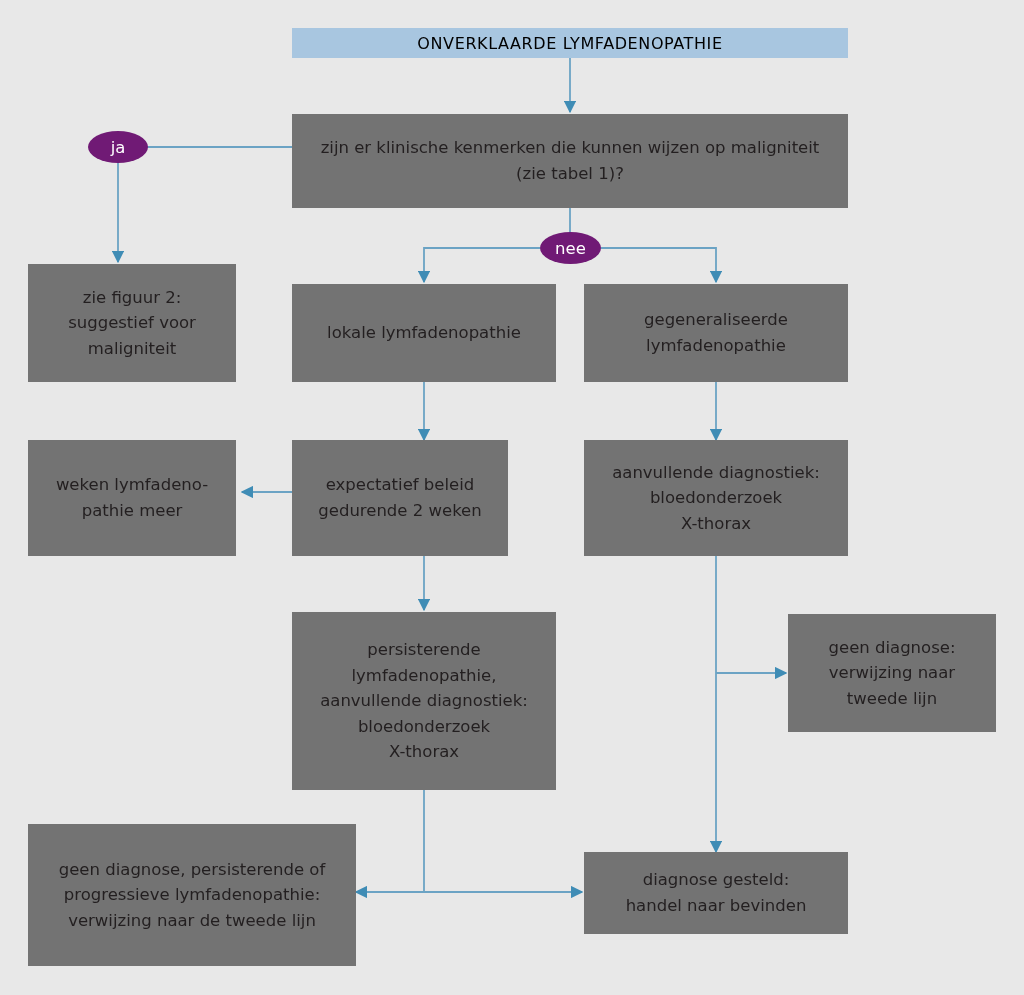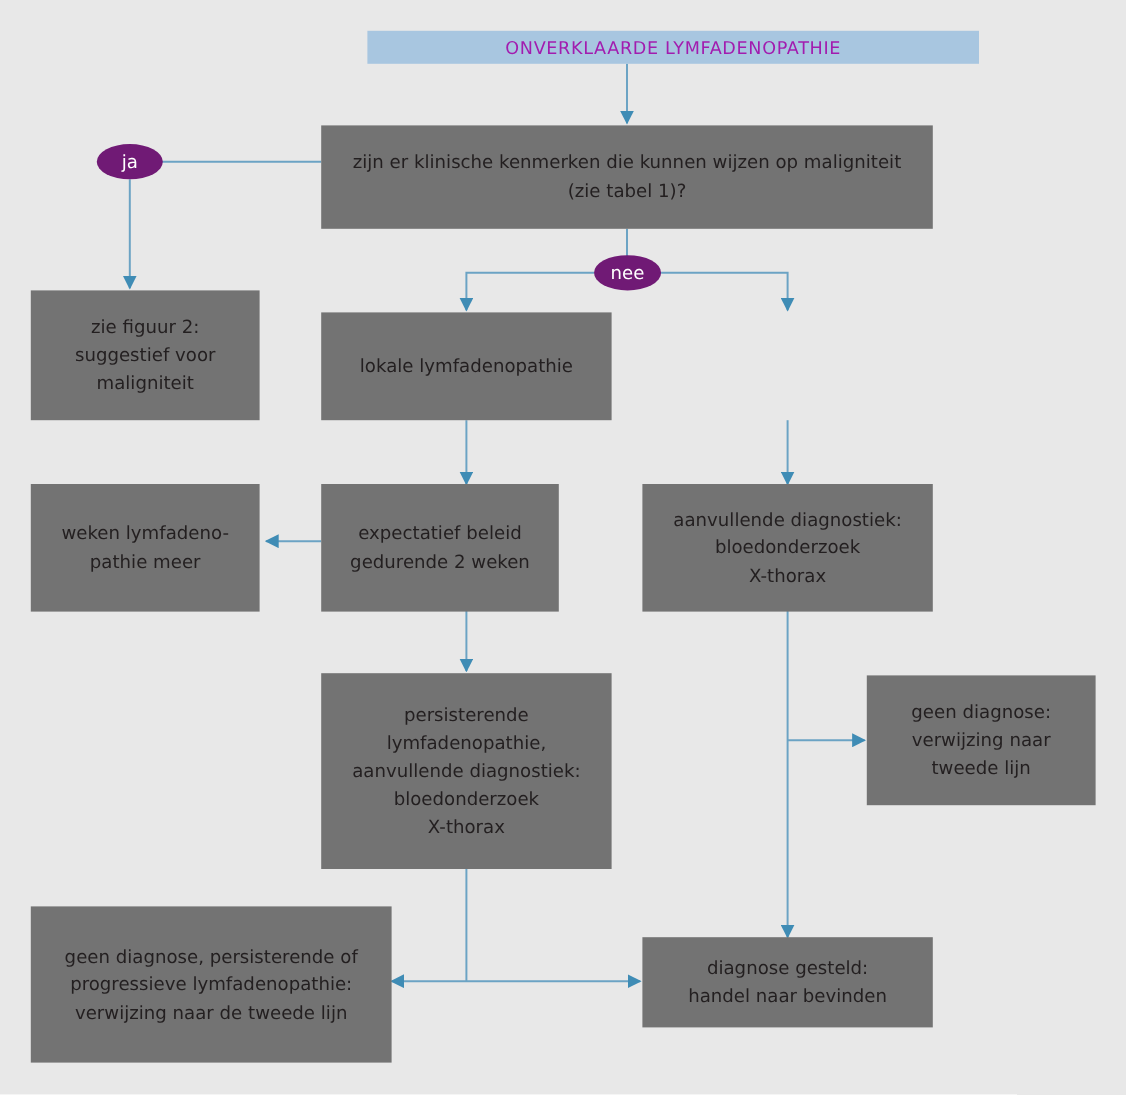--- a/index.html
+++ b/index.html
@@ -31,26 +31,25 @@
     padding: 4px 10px;
     z-index: 3;
     white-space: pre-line;
   }
   .header-bar {
     position: absolute;
     background: #a8c6e0;
     display: flex;
     align-items: center;
     justify-content: center;
-    color: #a21caf;
+    color: #000000;
     font-size: 16px;
     letter-spacing: 0.6px;
     z-index: 3;
     box-sizing: border-box;
-    margin-left: 42px;
   }
   .pill {
     position: absolute;
     background: #701a75;
     border-radius: 50%;
     display: flex;
     align-items: center;
     justify-content: center;
     color: #ffffff;
     font-size: 16.5px;
@@ -122,20 +121,22 @@
   <div class="pill" style="left:88px; top:131px; width:60px; height:32px;">ja</div>
 
   <div class="pill" style="left:540px; top:232px; width:61px; height:32px;">nee</div>
 
   <div class="node" style="left:28px; top:264px; width:208px; height:118px;">zie figuur 2:
 suggestief voor
 maligniteit</div>
 
   <div class="node" style="left:292px; top:284px; width:264px; height:98px;">lokale lymfadenopathie</div>
 
+  <div class="node" style="left:584px; top:284px; width:264px; height:98px;">gegeneraliseerde
+lymfadenopathie</div>
 
   <div class="node" style="left:28px; top:440px; width:208px; height:116px;">weken lymfadeno-
 pathie meer</div>
 
   <div class="node" style="left:292px; top:440px; width:216px; height:116px;">expectatief beleid
 gedurende 2 weken</div>
 
   <div class="node" style="left:584px; top:440px; width:264px; height:116px;">aanvullende diagnostiek:
 bloedonderzoek
 X-thorax</div>

